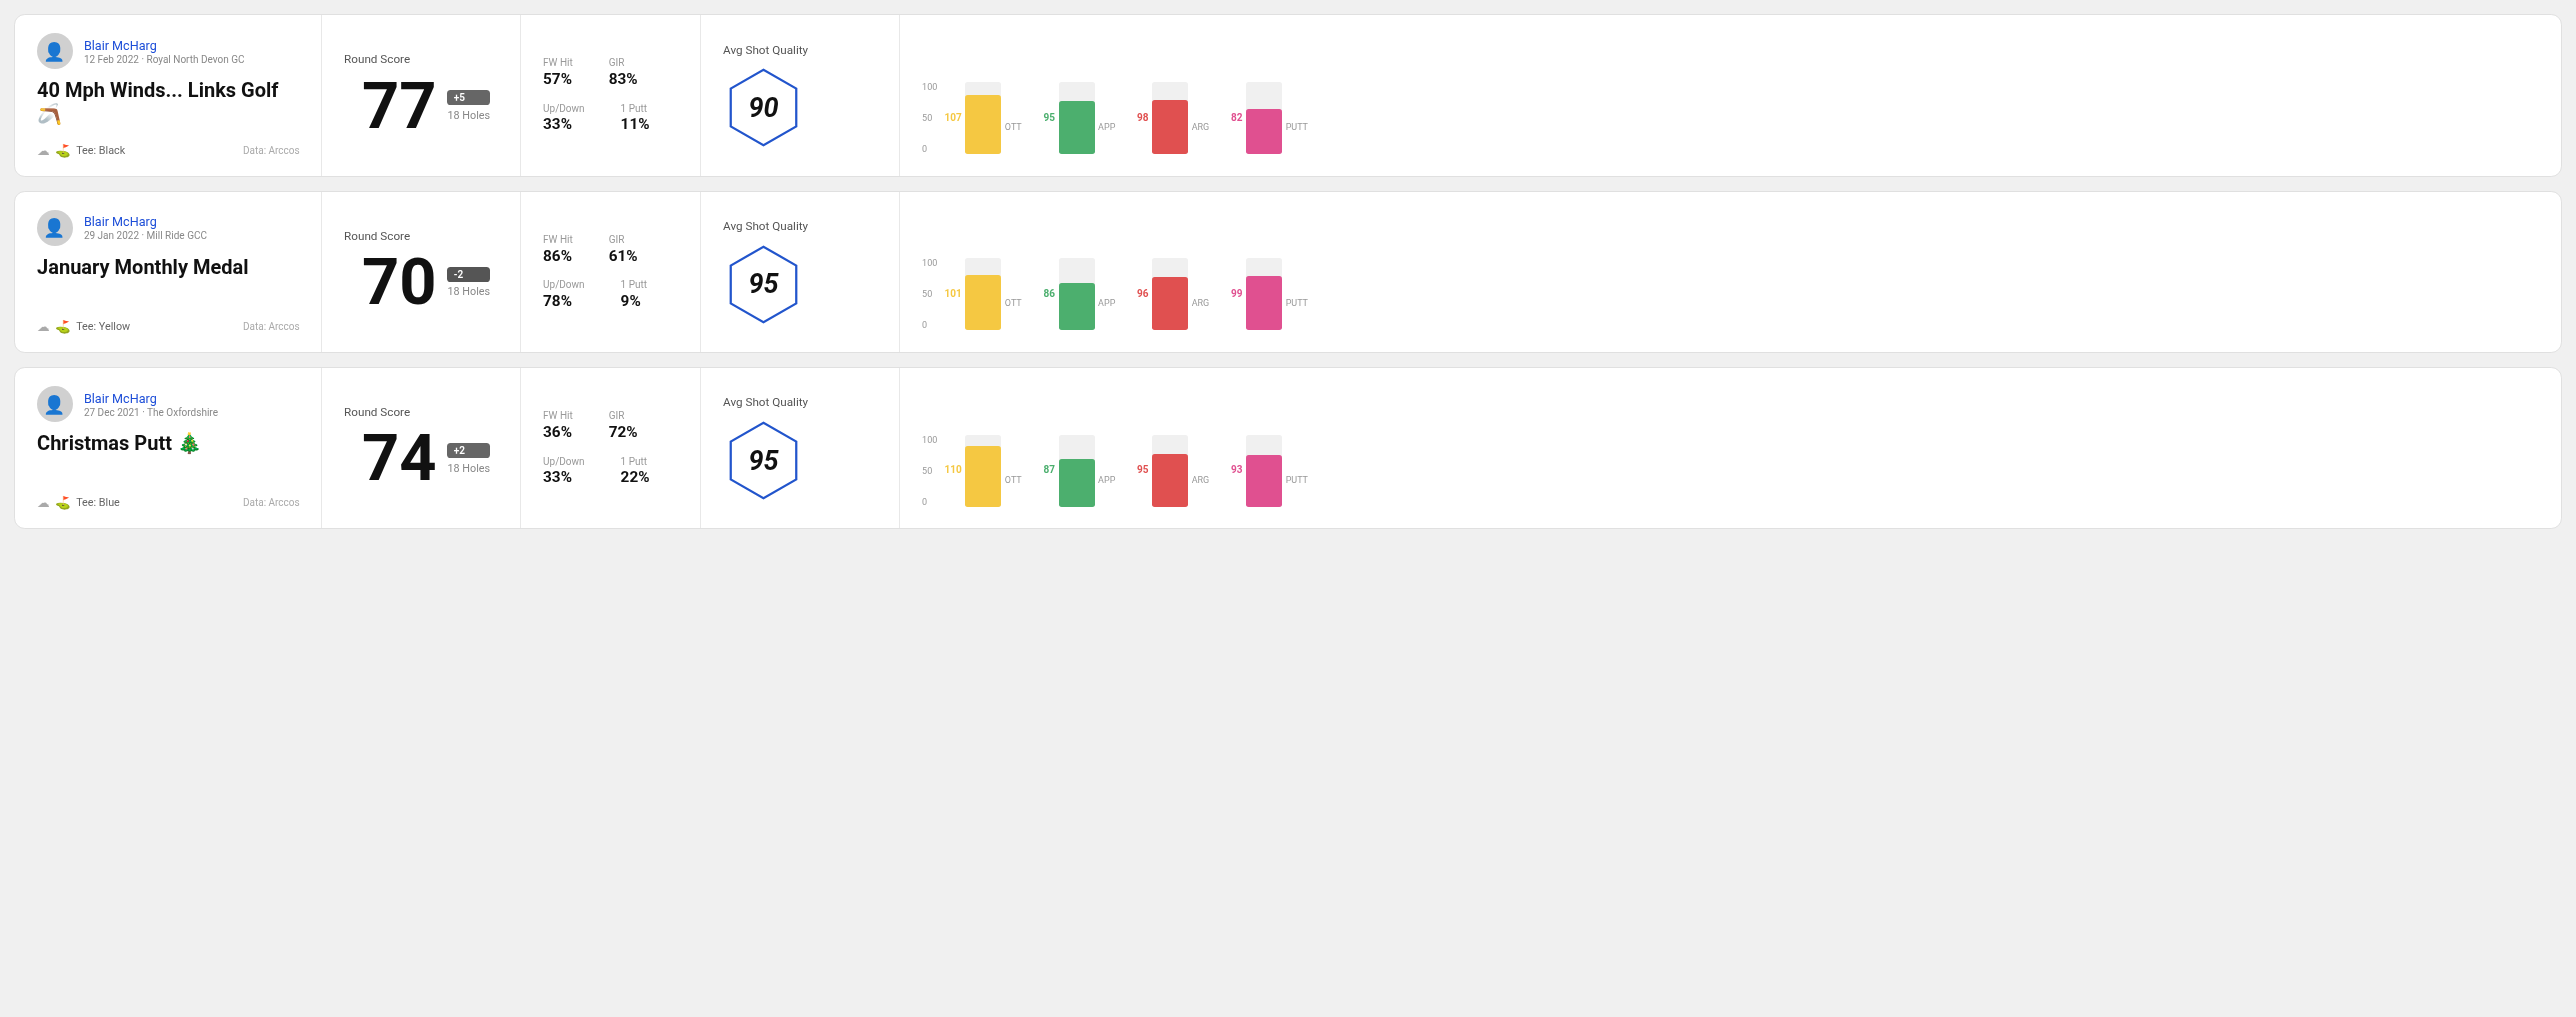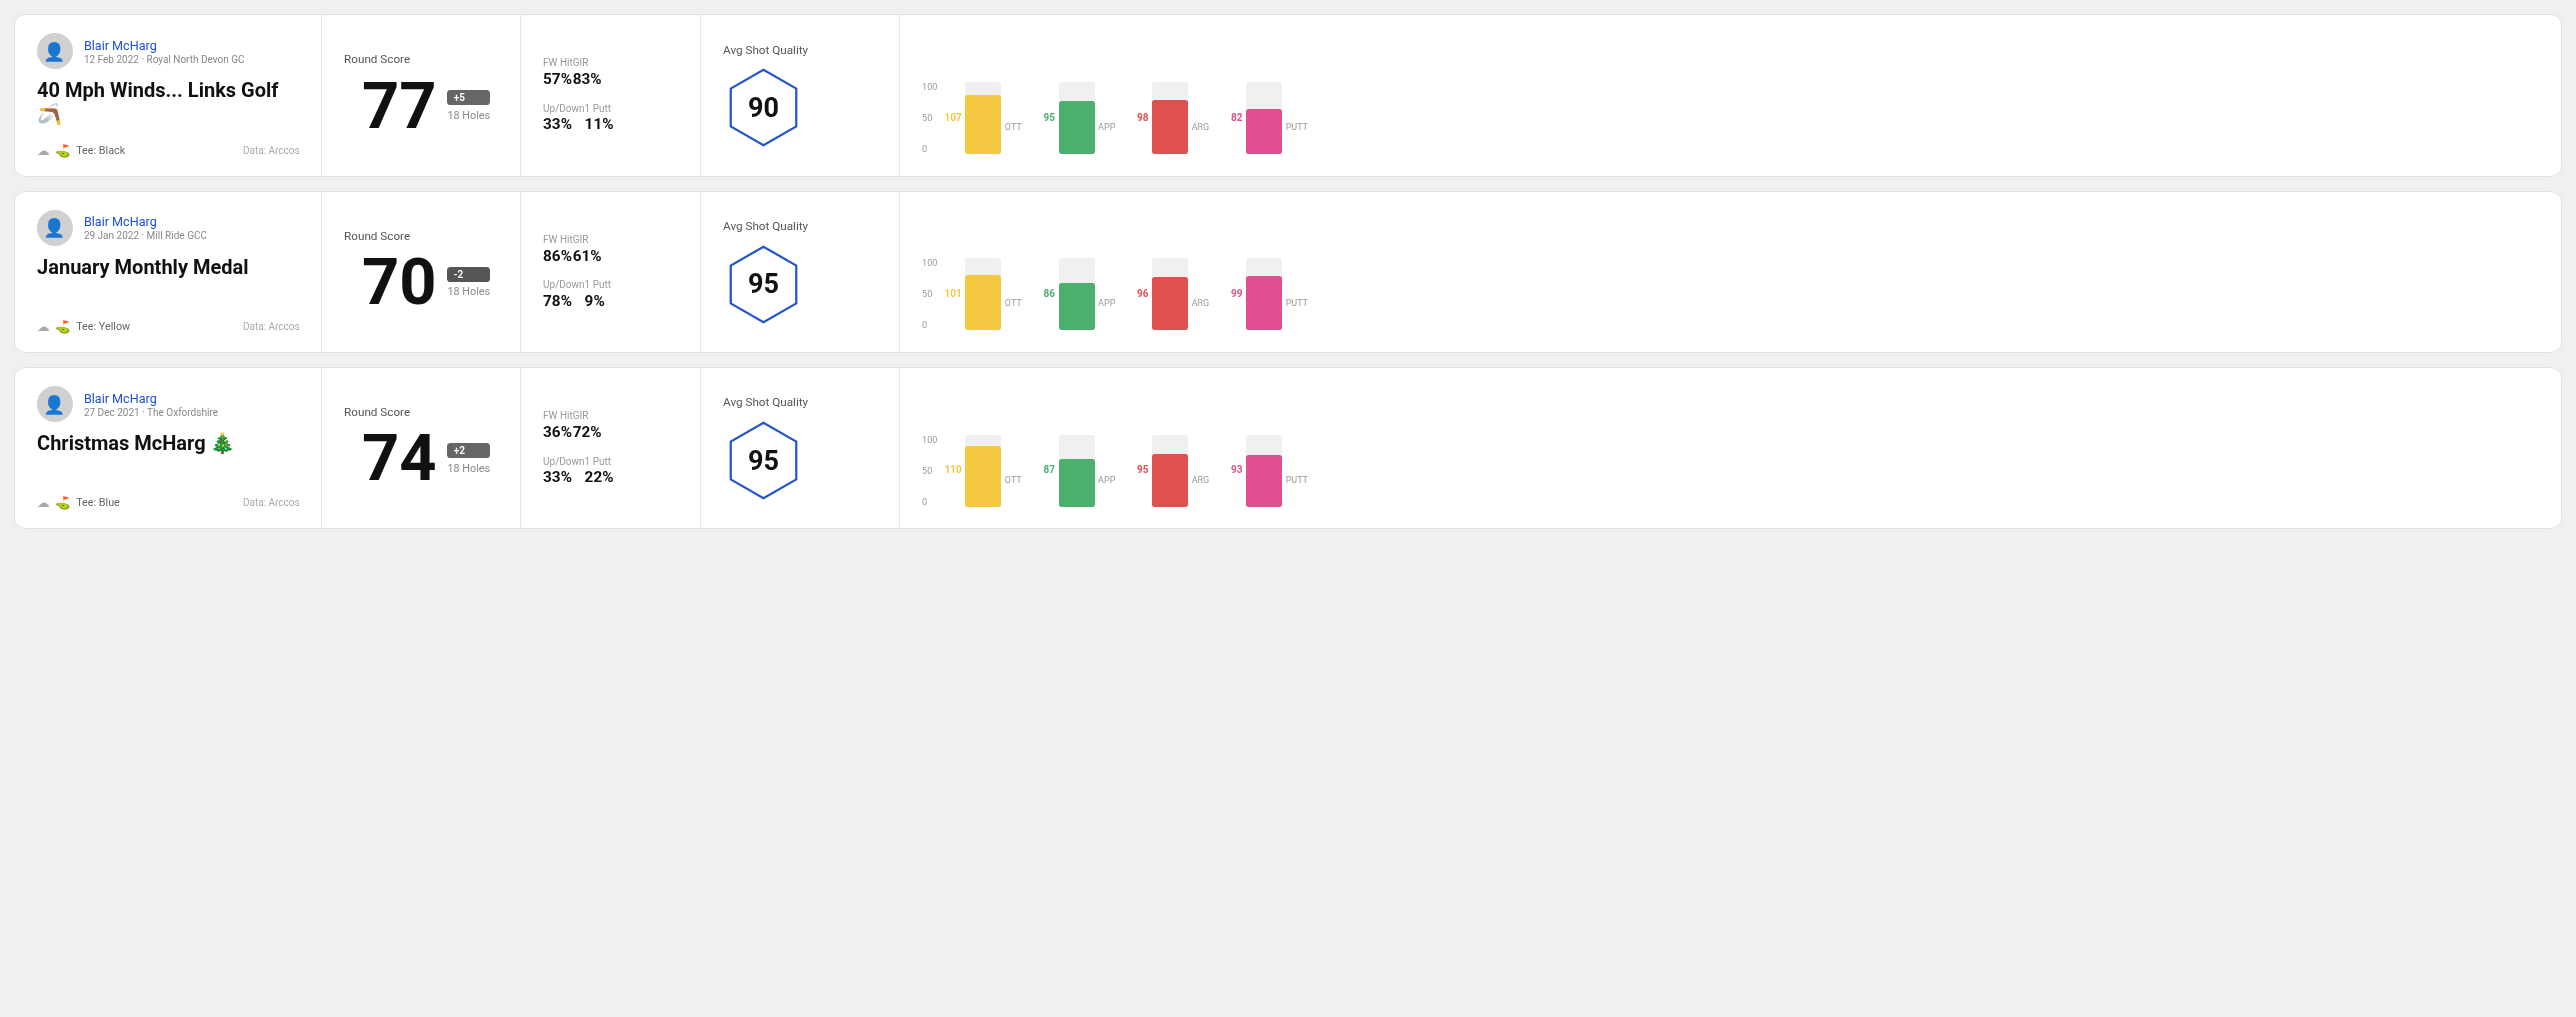--- a/index.html
+++ b/index.html
@@ -140,20 +140,21 @@
       flex-shrink: 0;
       padding: 18px 21.7px;
       border-right: 0.9px solid #e8e8e8;
       display: flex;
       flex-direction: column;
       justify-content: center;
       gap: 14.4px;
     }
     .stats-row {
       display: flex;
+      gap: 36px;
     }
     .stat-item .stat-label {
       font-size: 10px;
       color: #999;
       margin-bottom: 1.8px;
     }
     .stat-item .stat-value {
       font-size: 15.3px;
       font-weight: 700;
       color: #111;
@@ -170,20 +171,21 @@
       gap: 10.8px;
     }
     .quality-label {
       font-size: 11.7px;
       color: #555;
     }
     .hexagon-container {
       display: flex;
       align-items: center;
       justify-content: center;
+      font-style: italic;
     }
     .hexagon {
       width: 81px;
       height: 81px;
       position: relative;
       display: flex;
       align-items: center;
       justify-content: center;
     }
     .hexagon svg {
@@ -485,21 +487,21 @@
       <div>
         <div class="player-header">
           <div class="avatar">
             <span class="avatar-icon">👤</span>
           </div>
           <div class="player-info">
             <div class="player-name">Blair McHarg</div>
             <div class="player-meta">27 Dec 2021 · The Oxfordshire</div>
           </div>
         </div>
-        <div class="round-title">Christmas McHarg 🎄</div>
+        <div class="round-title">Christmas Putt 🎄</div>
       </div>
       <div class="card-footer">
         <div class="tee-info">
           <span class="tee-icon">☁</span>
           <span class="tee-icon">⛳</span>
           <span>Tee: Blue</span>
         </div>
         <span class="data-source">Data: Arccos</span>
       </div>
     </div>

